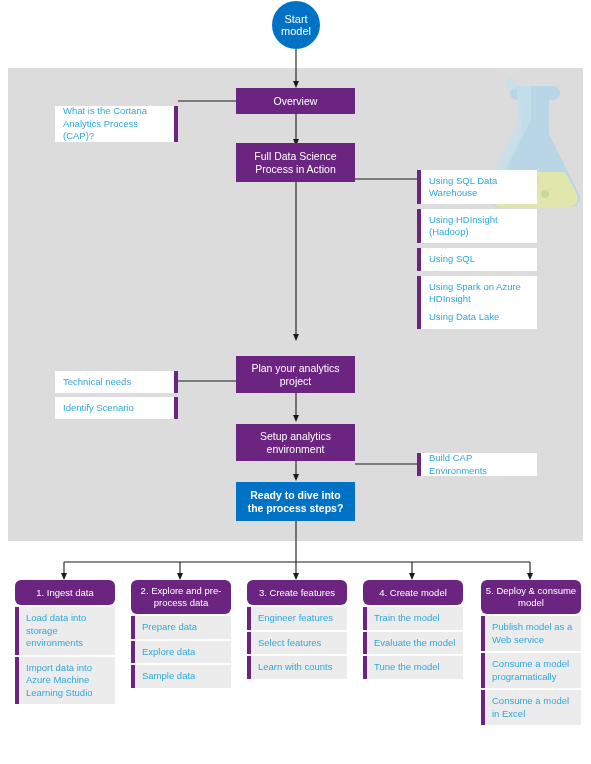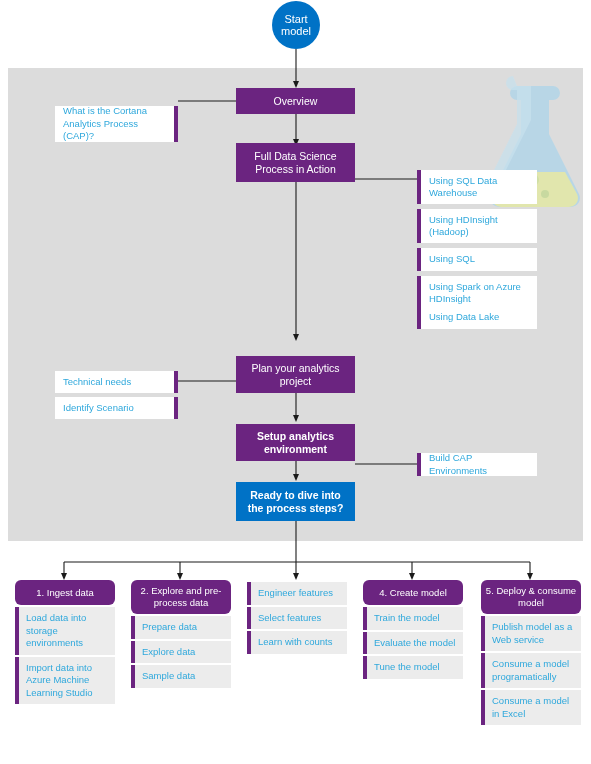--- a/index.html
+++ b/index.html
@@ -197,21 +197,21 @@
     <span>Start</span>
     <span>model</span>
   </div>
 
   <div class="node" style="left:236px; top:88px; width:119px; height:26px;">Overview</div>
 
   <div class="node" style="left:236px; top:143px; width:119px; height:39px;">Full Data Science Process in Action</div>
 
   <div class="node" style="left:236px; top:356px; width:119px; height:37px;">Plan your analytics project</div>
 
-  <div class="node" style="left:236px; top:424px; width:119px; height:37px;font-weight:bold;">Setup analytics environment</div>
+  <div class="node" style="left:236px; top:424px; width:119px; height:37px;">Setup analytics environment</div>
 
   <div class="node blue" style="left:236px; top:482px; width:119px; height:39px;font-weight:bold;">Ready to dive into the process steps?</div>
 
   <div class="link-card bar-right" style="left:55px; top:106px; width:123px; height:36px;">What is the Cortana Analytics Process (CAP)?</div>
 
   <div class="link-card bar-right" style="left:55px; top:371px; width:123px; height:22px;">Technical needs</div>
 
   <div class="link-card bar-right" style="left:55px; top:397px; width:123px; height:22px;">Identify Scenario</div>
 
   <div class="link-card bar-left" style="left:417px; top:170px; width:120px; height:34px;">Using SQL Data Warehouse</div>
@@ -233,20 +233,21 @@
   </div>
 
   <div class="step-col" style="left:131px;">
     <div class="step-header">2. Explore and pre-process data</div>
     <div class="step-item">Prepare data</div>
     <div class="step-item">Explore data</div>
     <div class="step-item">Sample data</div>
   </div>
 
   <div class="step-col" style="left:247px;">
+    <div class="step-header">3. Create features</div>
     <div class="step-item">Engineer features</div>
     <div class="step-item">Select features</div>
     <div class="step-item">Learn with counts</div>
   </div>
 
   <div class="step-col" style="left:363px;">
     <div class="step-header">4. Create model</div>
     <div class="step-item">Train the model</div>
     <div class="step-item">Evaluate the model</div>
     <div class="step-item">Tune the model</div>

